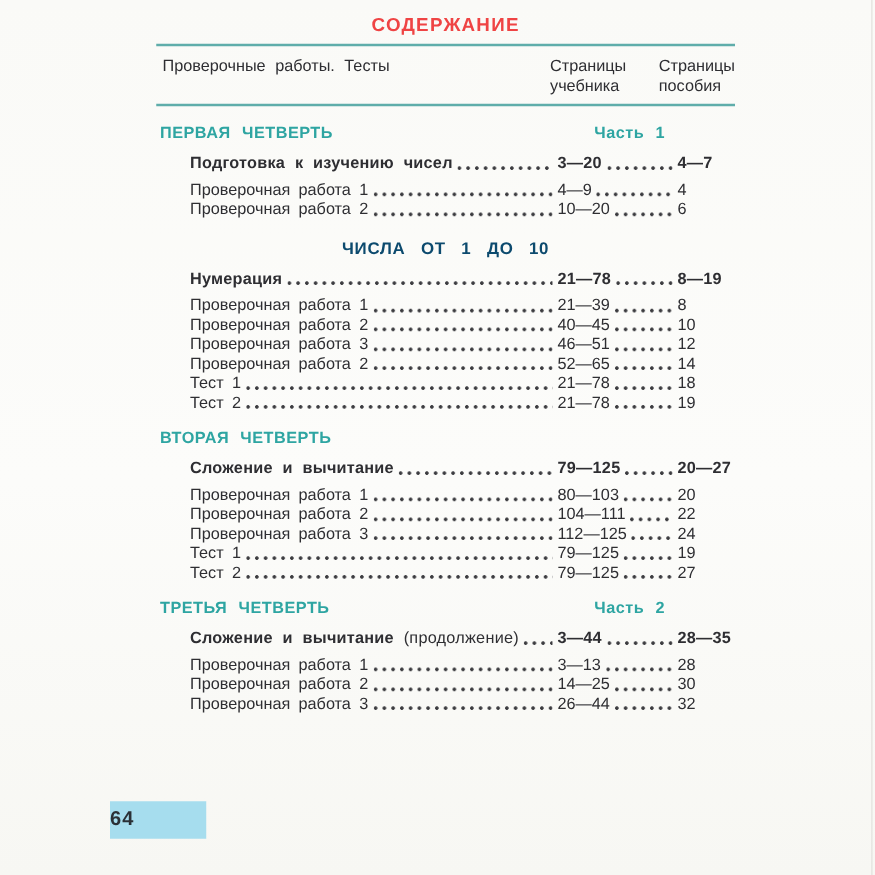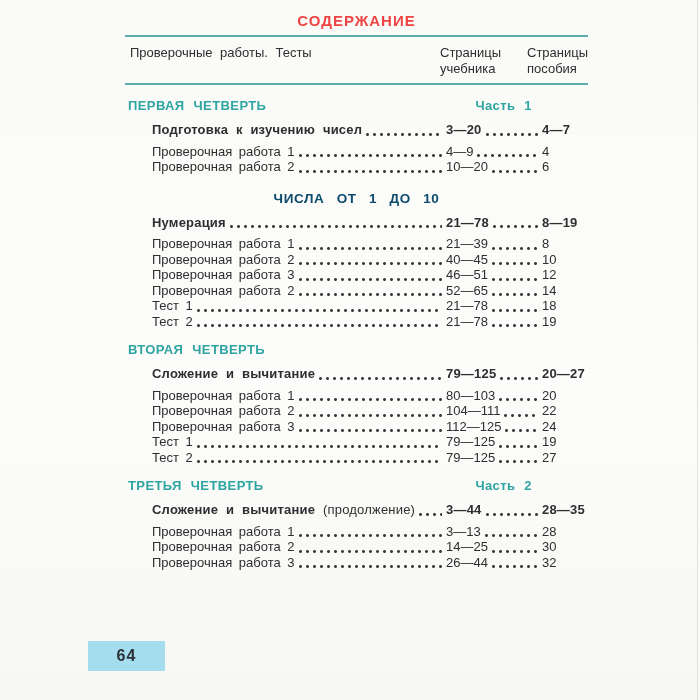--- a/index.html
+++ b/index.html
@@ -40,21 +40,21 @@
   .nm{white-space:nowrap;}
   .dots{flex:1 1 auto;min-width:10px;align-self:flex-end;height:3px;margin:0 4px 2px;
     background-image:radial-gradient(circle at 1.5px 1.5px,#3b3b3f 1.15px,rgba(0,0,0,0) 1.7px);
     background-size:7px 3px;background-repeat:repeat-x;}
   .p1{flex:0 0 96px;display:flex;align-items:baseline;}
   .p1 .v{white-space:nowrap;}
   .p2{flex:0 0 46px;white-space:nowrap;}
 
   .page-badge{position:absolute;left:88px;top:641px;width:77px;height:30px;
     background:#a6ddee;color:#2a3036;font-weight:700;font-size:16px;
-    display:flex;align-items:center;justify-content:center;letter-spacing:1px;}
+    display:flex;align-items:center;justify-content:flex-start;letter-spacing:1px;}
 </style>
 </head>
 <body>
 
 <div class="page-edge"></div>
 
 <div class="toc">
 
   <div class="doc-title">СОДЕРЖАНИЕ</div>
 

